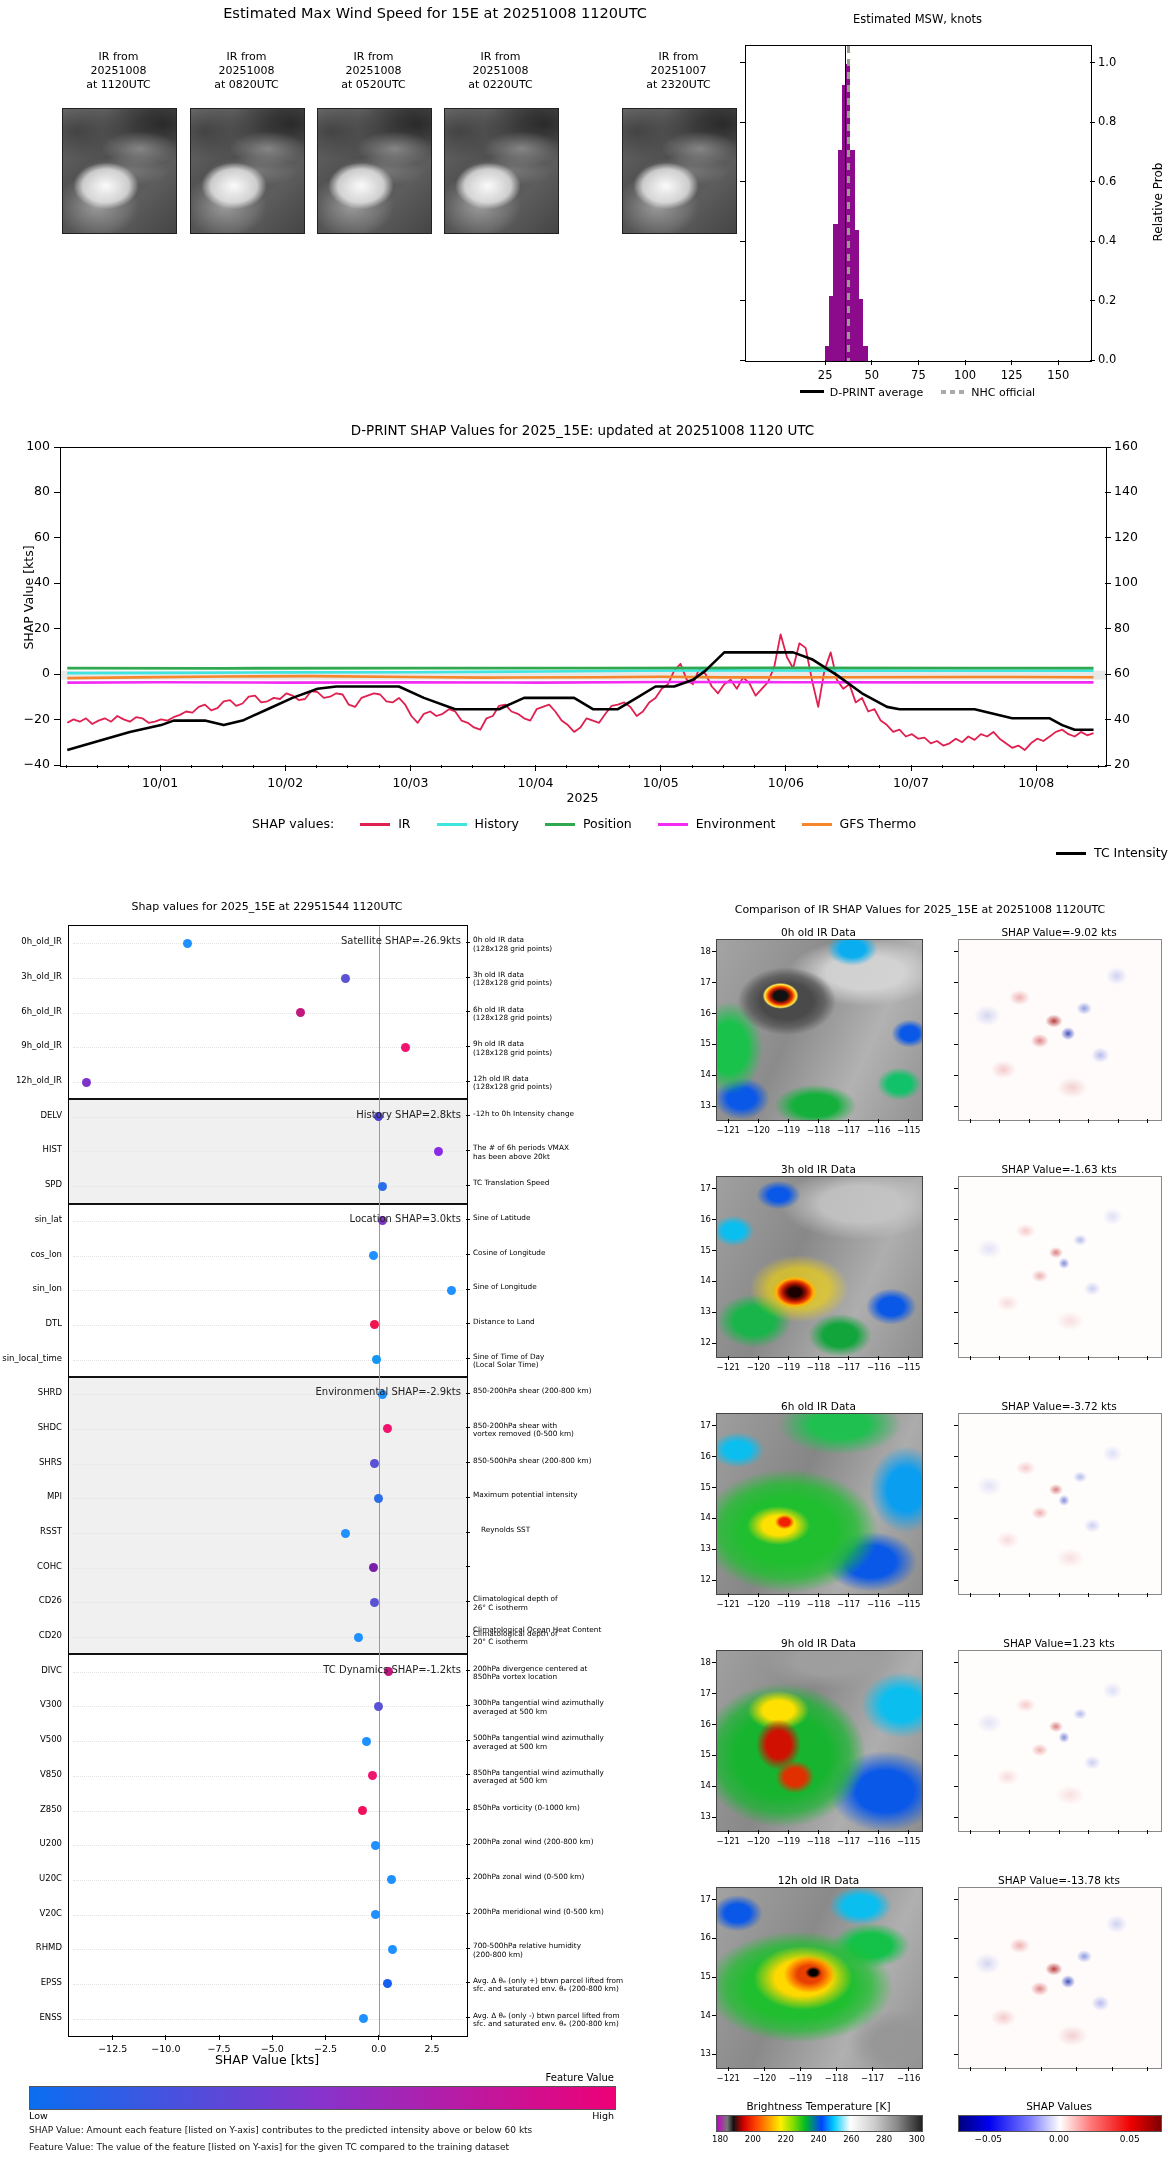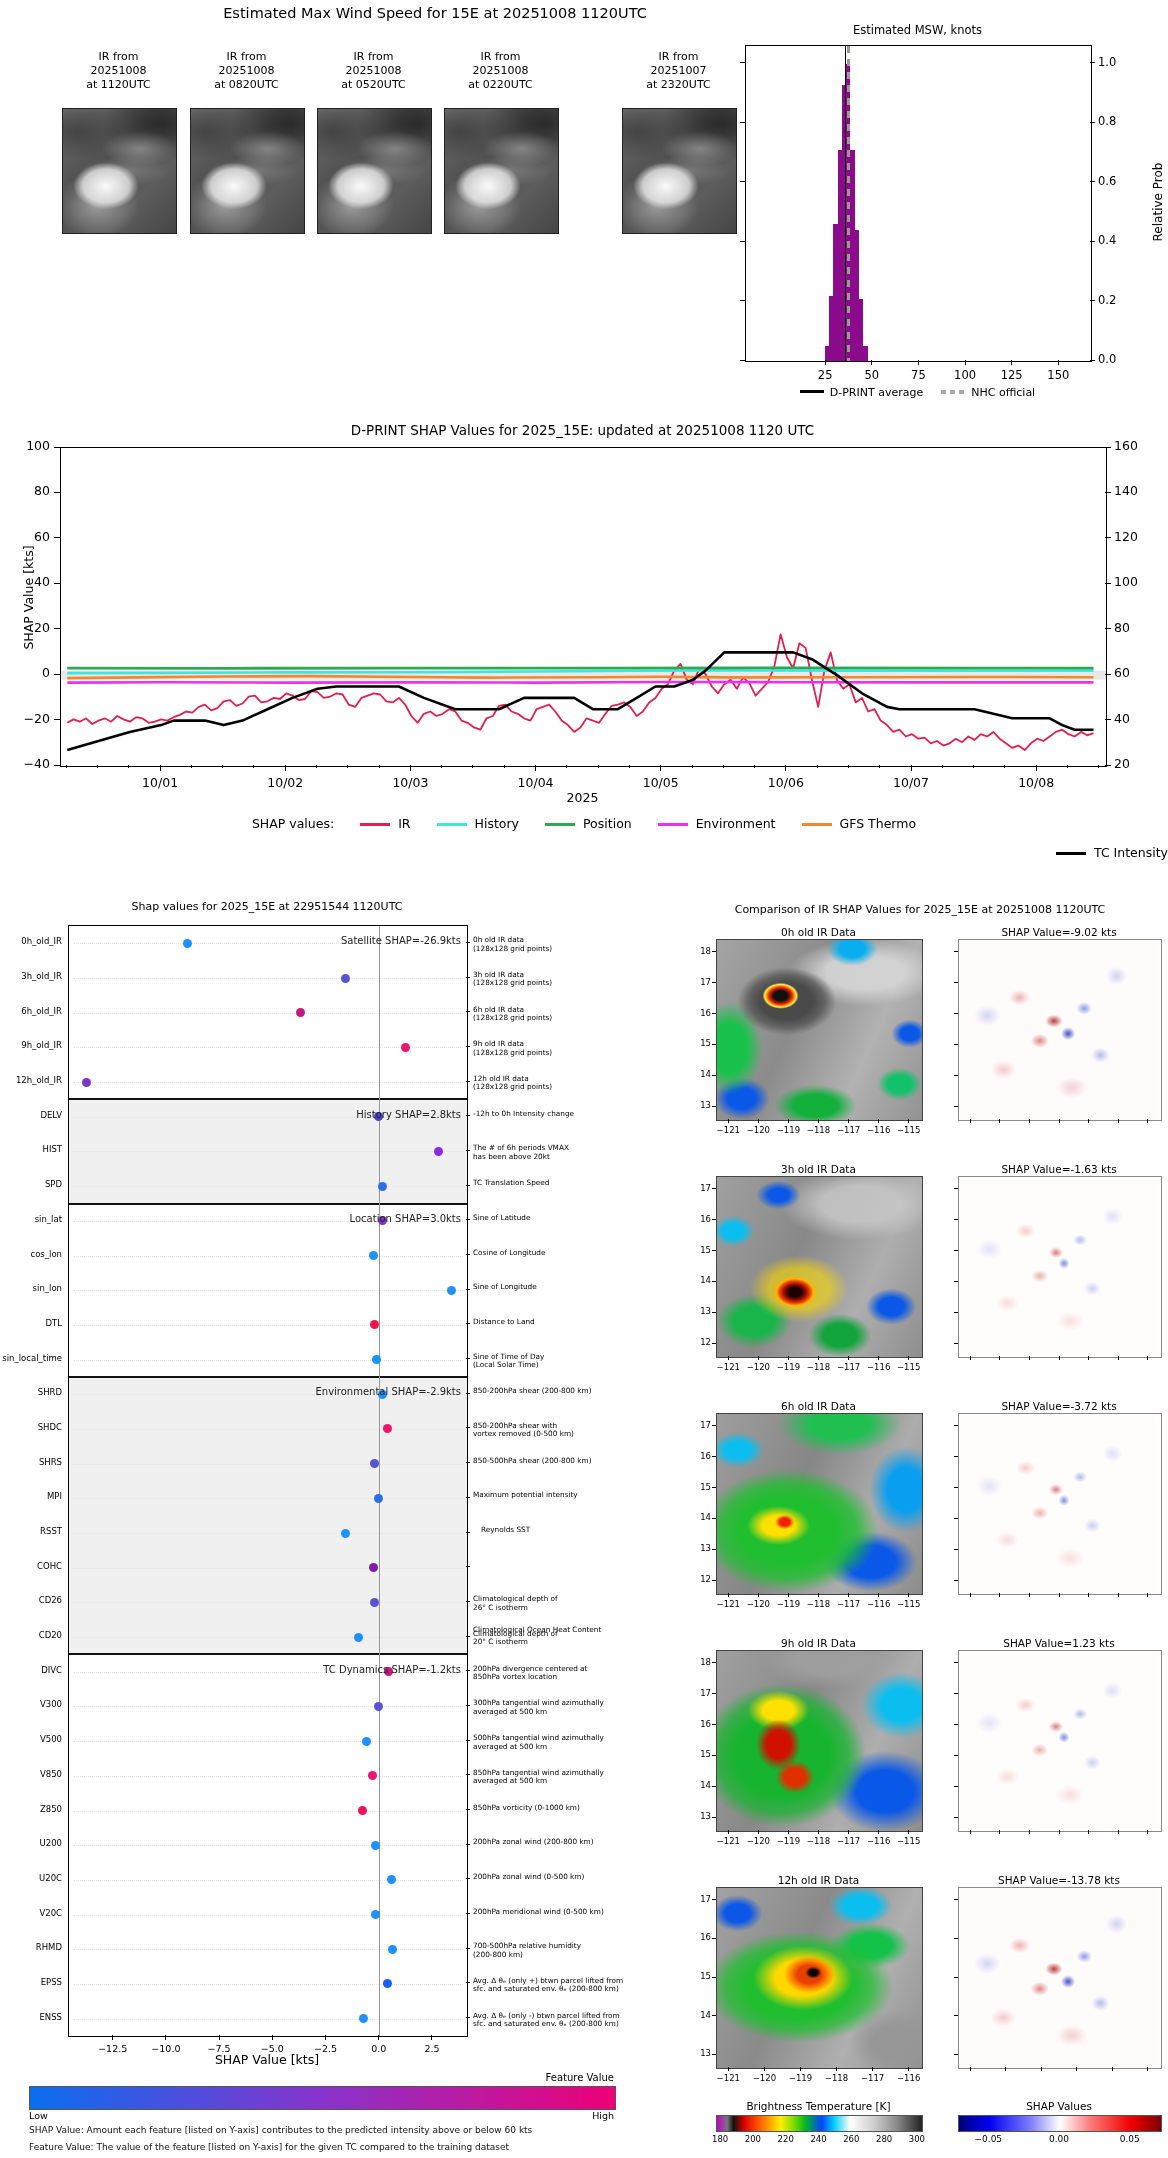--- a/index.html
+++ b/index.html
@@ -142,21 +142,21 @@
       <div class="abs thumb-img" style="left: 444px; top: 108px; width: 113px; height: 124px;"></div>
       <div class="abs thumb-cap" style="left: 604px; top: 50px; width: 149px;">
         <div>IR from</div>
         <div>20251007</div>
         <div>at 2320UTC</div>
       </div>
       <div class="abs thumb-img" style="left: 622px; top: 108px; width: 113px; height: 124px;"></div>
     </div>
 
   <div id="hist">
-    <div class="abs hist-title ctr" style="left:745px;top:23px;width:345px;">Estimated MSW, knots</div>
+    <div class="abs hist-title ctr" style="left:745px;top:12px;width:345px;">Estimated MSW, knots</div>
     <div class="abs plotbox" id="histPlot" style="left:745px;top:45px;width:345px;height:315px;">
         <div class="abs bar" style="left: 78.6973px; width: 4.28919px; bottom: 0px; height: 14.8585px; background: rgb(140, 10, 140);"></div>
         <div class="abs bar" style="left: 82.9865px; width: 4.28919px; bottom: 0px; height: 65.3774px; background: rgb(140, 10, 140);"></div>
         <div class="abs bar" style="left: 87.2757px; width: 4.28919px; bottom: 0px; height: 136.698px; background: rgb(140, 10, 140);"></div>
         <div class="abs bar" style="left: 91.5649px; width: 4.28919px; bottom: 0px; height: 210.991px; background: rgb(140, 10, 140);"></div>
         <div class="abs bar" style="left: 95.8541px; width: 4.28919px; bottom: 0px; height: 276.368px; background: rgb(140, 10, 140);"></div>
         <div class="abs bar" style="left: 100.143px; width: 4.28919px; bottom: 0px; height: 297.17px; background: rgb(140, 10, 140);"></div>
         <div class="abs bar" style="left: 104.432px; width: 4.28919px; bottom: 0px; height: 210.991px; background: rgb(140, 10, 140);"></div>
         <div class="abs bar" style="left: 108.722px; width: 4.28919px; bottom: 0px; height: 130.755px; background: rgb(140, 10, 140);"></div>
         <div class="abs bar" style="left: 113.011px; width: 4.28919px; bottom: 0px; height: 62.4057px; background: rgb(140, 10, 140);"></div>

